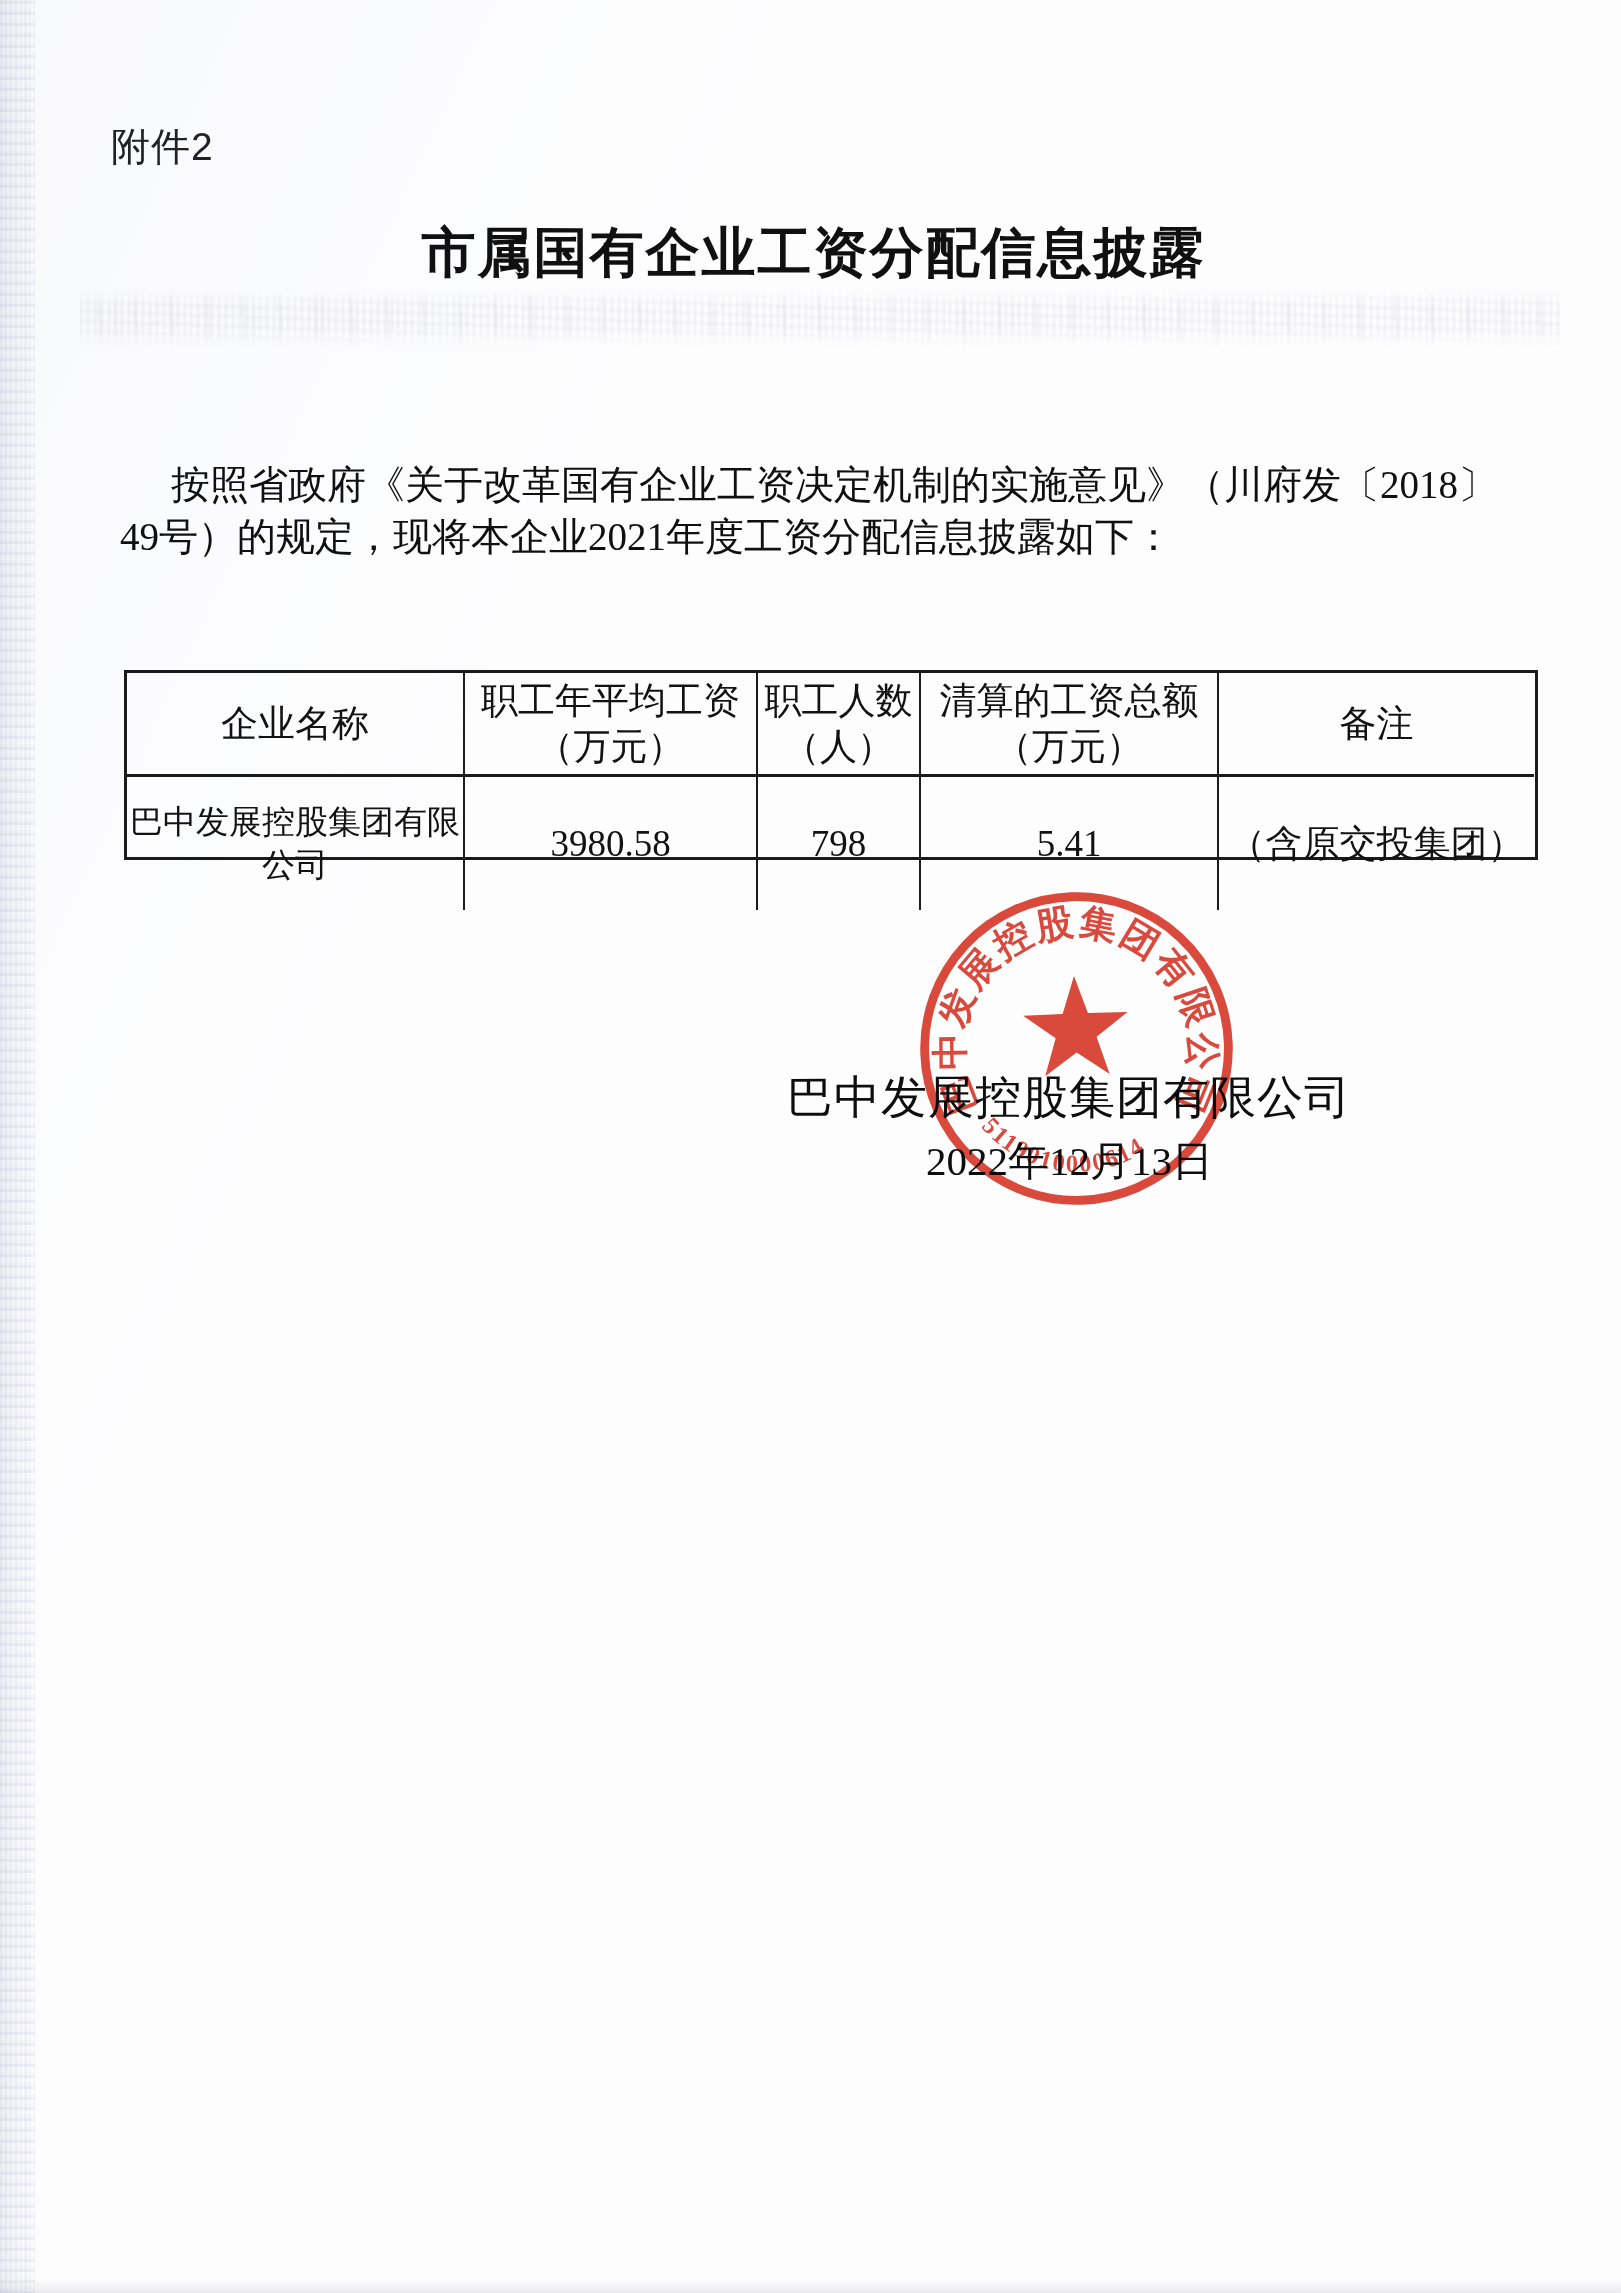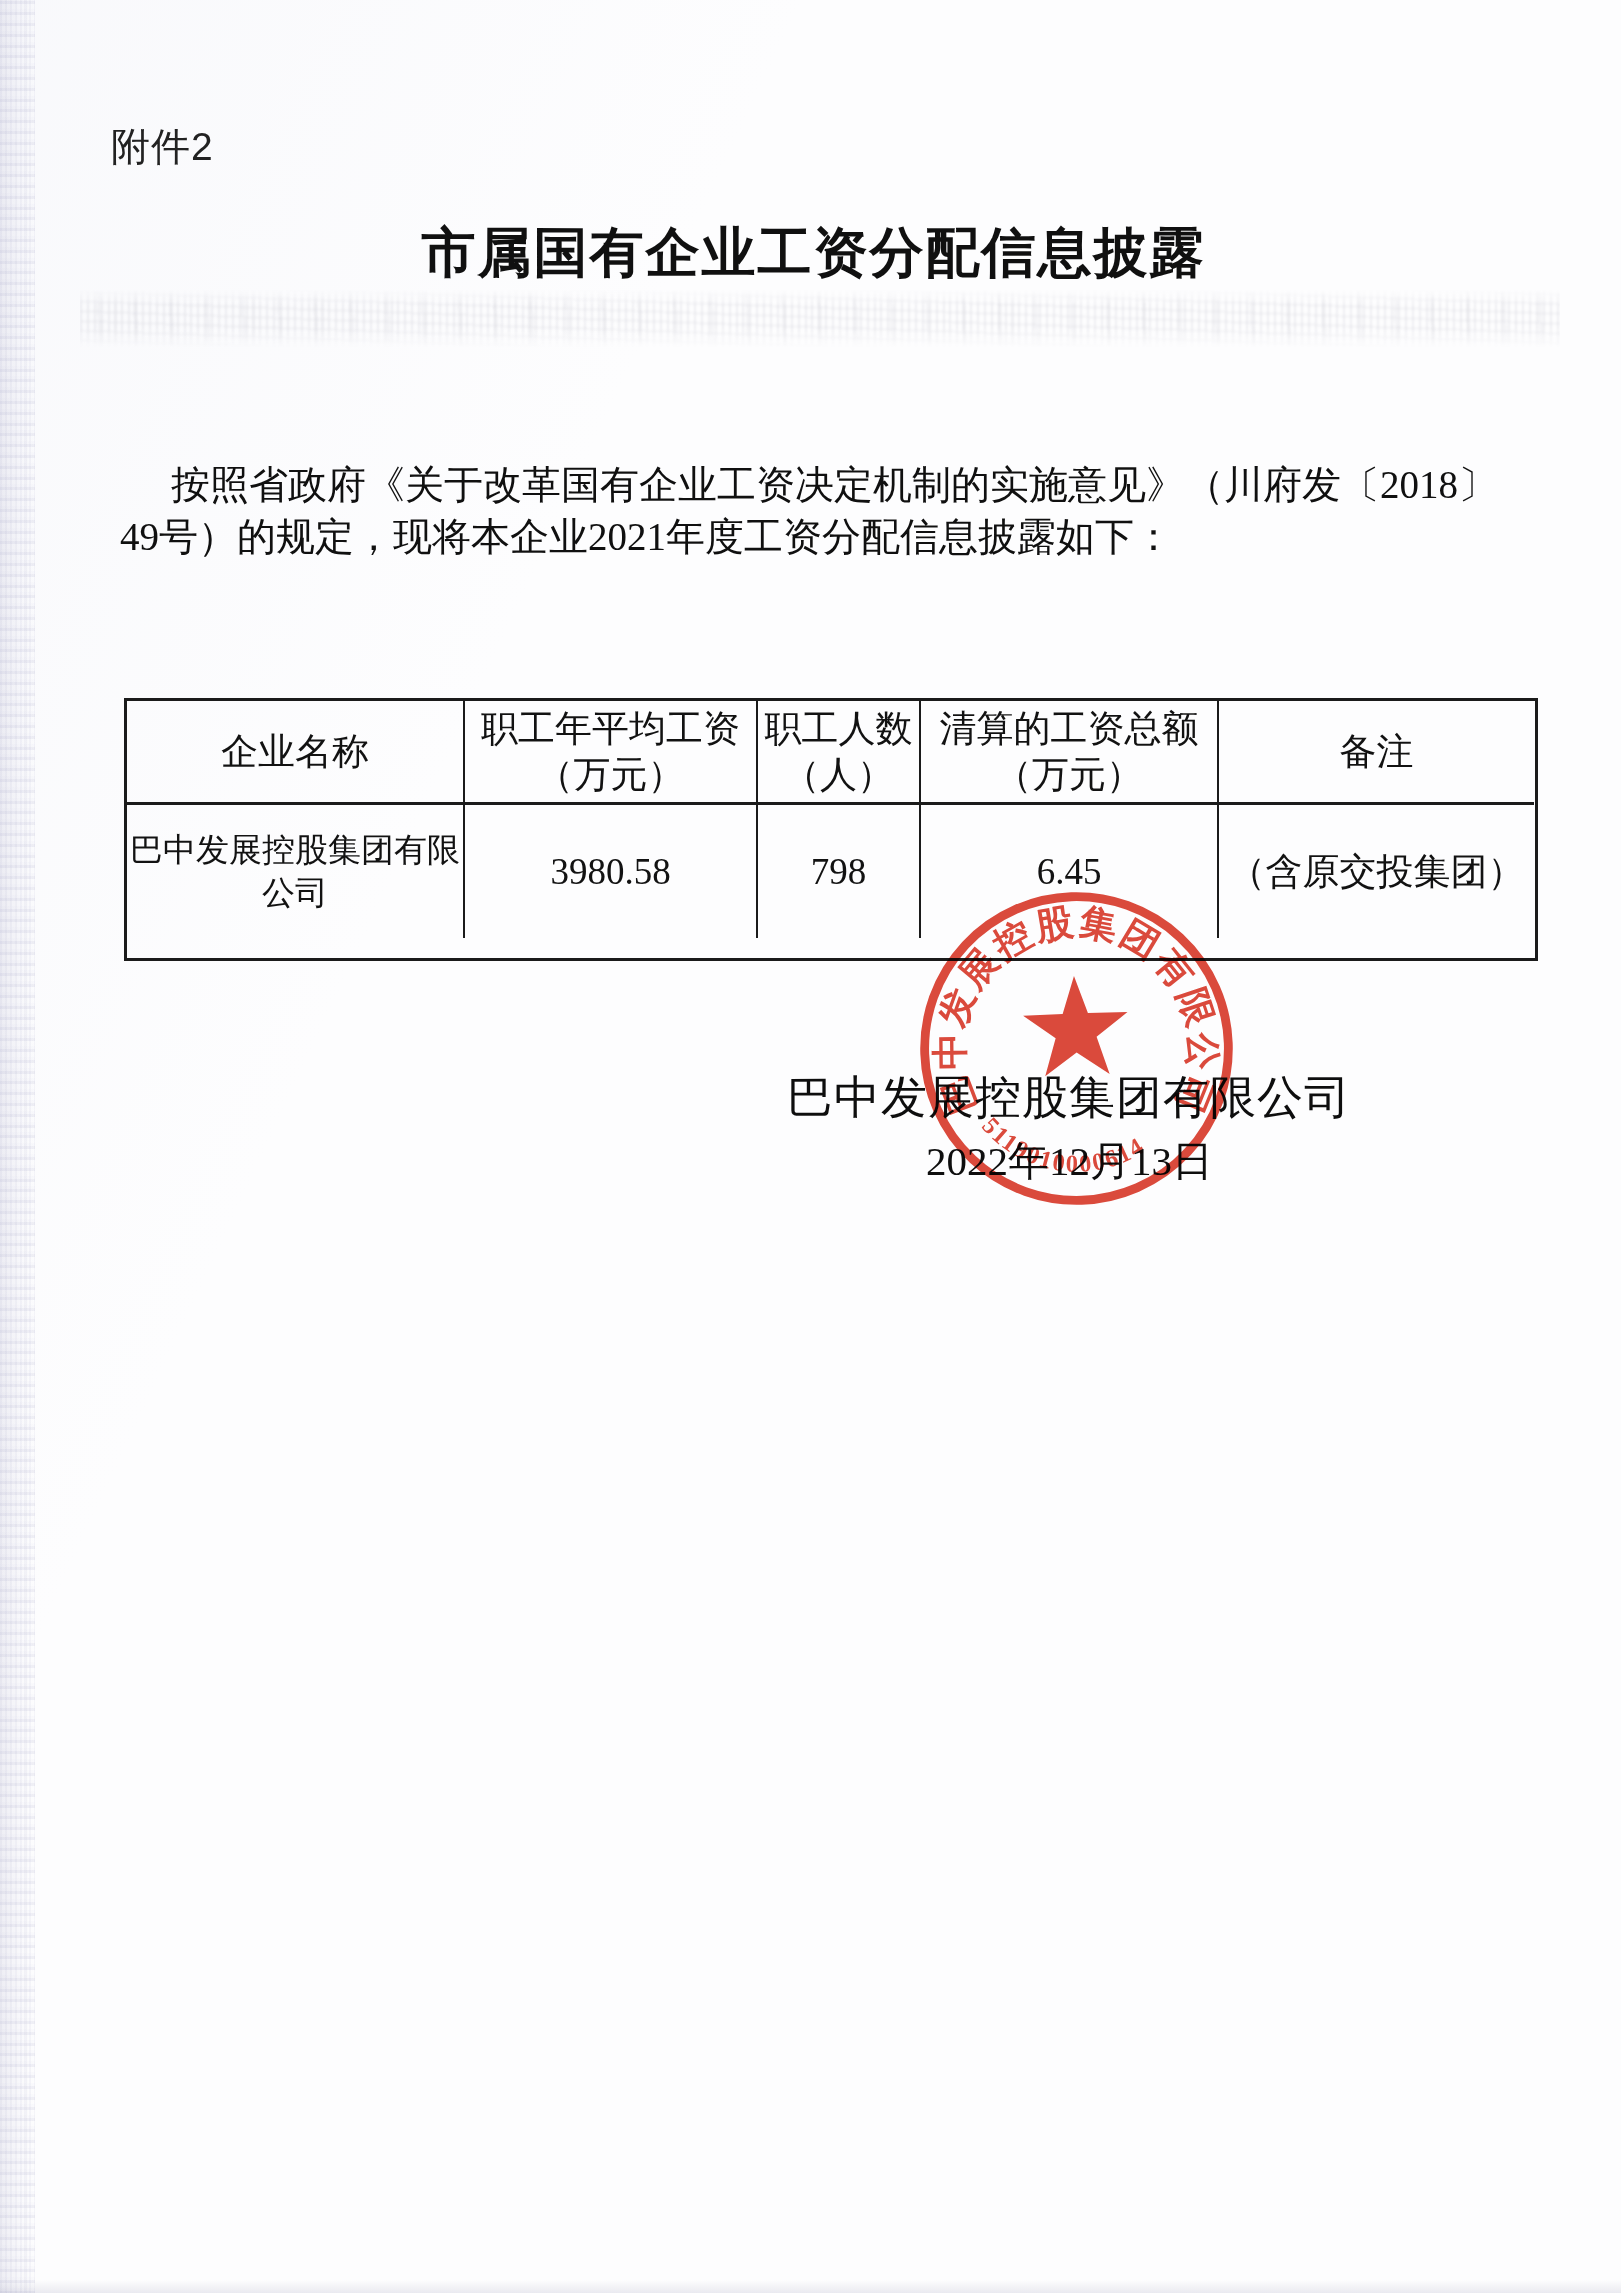--- a/index.html
+++ b/index.html
@@ -50,28 +50,27 @@
     -webkit-mask-image:linear-gradient(0deg, rgba(0,0,0,0) 2%, #000 35%, #000 72%, rgba(0,0,0,0) 98%);
             mask-image:linear-gradient(0deg, rgba(0,0,0,0) 2%, #000 35%, #000 72%, rgba(0,0,0,0) 98%);
   }
   .intro{
     position:absolute;left:120px;top:451px;width:1392px;
     font-size:39px;line-height:52px;color:#101010;
   }
   .intro .l1{padding-left:51px;margin-top:8px;}
   
   .wage-table{
-    position:absolute;left:124px;top:670px;width:1414px;height:263px;
+    position:absolute;left:124px;top:670px;width:1414px;height:190px;
     box-sizing:border-box;
     border:3.9px solid #1b1b1b;
     display:grid;
     grid-template-columns:338px 293px 163px 298px 315px;
     grid-template-rows:104px 133px;
     background:rgba(255,255,255,0);
-    margin-top:28px;
   }
   .cell{
     box-sizing:border-box;
     display:flex;flex-direction:column;align-items:center;justify-content:center;
     text-align:center;
     font-size:37px;line-height:46px;color:#121212;
     overflow:hidden;
   }
   .cell.vline{border-right:2.9px solid #1b1b1b;}
   .cell.hd{border-bottom:3.9px solid #1b1b1b;}
@@ -139,21 +138,21 @@
     <div class="cell hd">
       <span>备注</span>
 
     </div>
 
     <div class="cell vline">
       <span class="cname">巴中发展控股集团有限公司</span>
     </div>
     <div class="cell vline">3980.58</div>
     <div class="cell vline">798</div>
-    <div class="cell vline">6.45</div>
+    <div class="cell vline">5.41</div>
     <div class="cell">（含原交投集团）</div>
   </div>
 
   <div class="sign-company">巴中发展控股集团有限公司</div>
   <div class="sign-date">2022年12月13日</div>
 
   <svg class="stamp" viewBox="0 0 346 346" xmlns="http://www.w3.org/2000/svg">
     <defs>
       <path id="arcTop" d="M 72.5 231 A 116 116 0 1 1 273.5 231" fill="none"></path>
       <path id="arcBottom" d="M 64 236 A 126 126 0 0 0 282 236" fill="none"></path>

